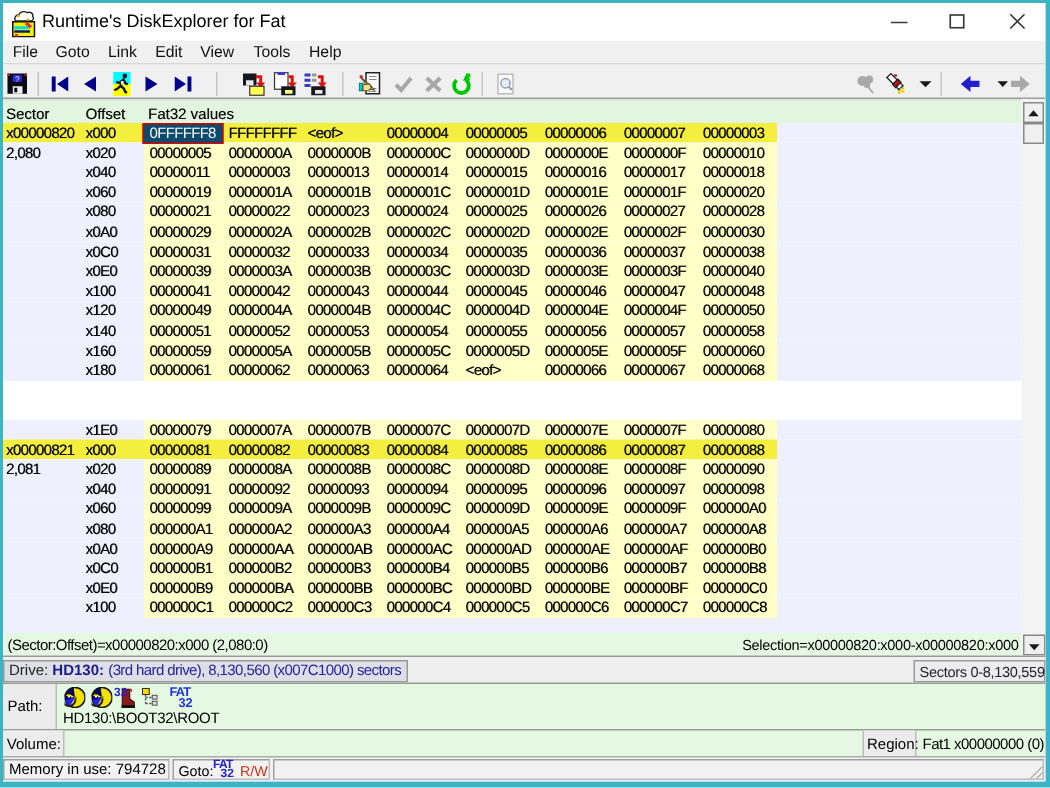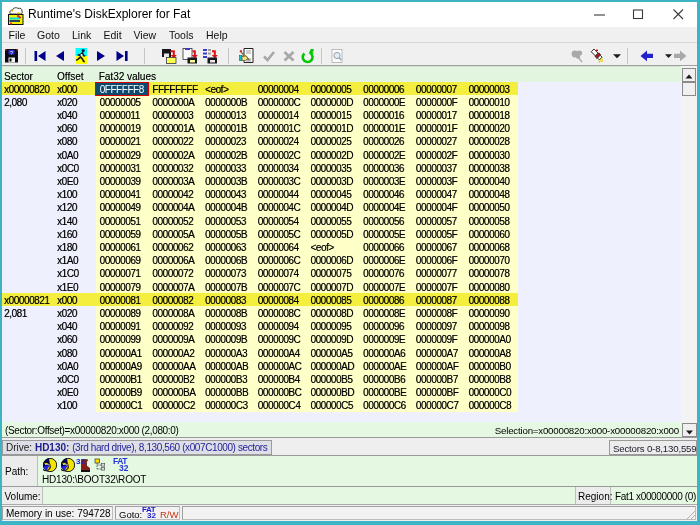--- a/index.html
+++ b/index.html
@@ -321,42 +321,20 @@
       <span class="c" style="left:55px">x180</span>
       <span class="c" style="left:97.6px">00000061</span>
       <span class="c" style="left:150.3px">00000062</span>
       <span class="c" style="left:203.0px">00000063</span>
       <span class="c" style="left:255.70000000000002px">00000064</span>
       <span class="c" style="left:308.4px">&lt;eof&gt;</span>
       <span class="c" style="left:361.1px">00000066</span>
       <span class="c" style="left:413.80000000000007px">00000067</span>
       <span class="c" style="left:466.5px">00000068</span>
     </div>
-<div class="row" style="top:251.6px">
-      <span class="c" style="left:55px">x1A0</span>
-      <span class="c" style="left:97.6px">00000069</span>
-      <span class="c" style="left:150.3px">0000006A</span>
-      <span class="c" style="left:203.0px">0000006B</span>
-      <span class="c" style="left:255.70000000000002px">0000006C</span>
-      <span class="c" style="left:308.4px">0000006D</span>
-      <span class="c" style="left:361.1px">0000006E</span>
-      <span class="c" style="left:413.80000000000007px">0000006F</span>
-      <span class="c" style="left:466.5px">00000070</span>
-    </div>
-<div class="row" style="top:264.79999999999995px">
-      <span class="c" style="left:55px">x1C0</span>
-      <span class="c" style="left:97.6px">00000071</span>
-      <span class="c" style="left:150.3px">00000072</span>
-      <span class="c" style="left:203.0px">00000073</span>
-      <span class="c" style="left:255.70000000000002px">00000074</span>
-      <span class="c" style="left:308.4px">00000075</span>
-      <span class="c" style="left:361.1px">00000076</span>
-      <span class="c" style="left:413.80000000000007px">00000077</span>
-      <span class="c" style="left:466.5px">00000078</span>
-    </div>
 <div class="row" style="top:278.0px">
       <span class="c" style="left:55px">x1E0</span>
       <span class="c" style="left:97.6px">00000079</span>
       <span class="c" style="left:150.3px">0000007A</span>
       <span class="c" style="left:203.0px">0000007B</span>
       <span class="c" style="left:255.70000000000002px">0000007C</span>
       <span class="c" style="left:308.4px">0000007D</span>
       <span class="c" style="left:361.1px">0000007E</span>
       <span class="c" style="left:413.80000000000007px">0000007F</span>
       <span class="c" style="left:466.5px">00000080</span>

